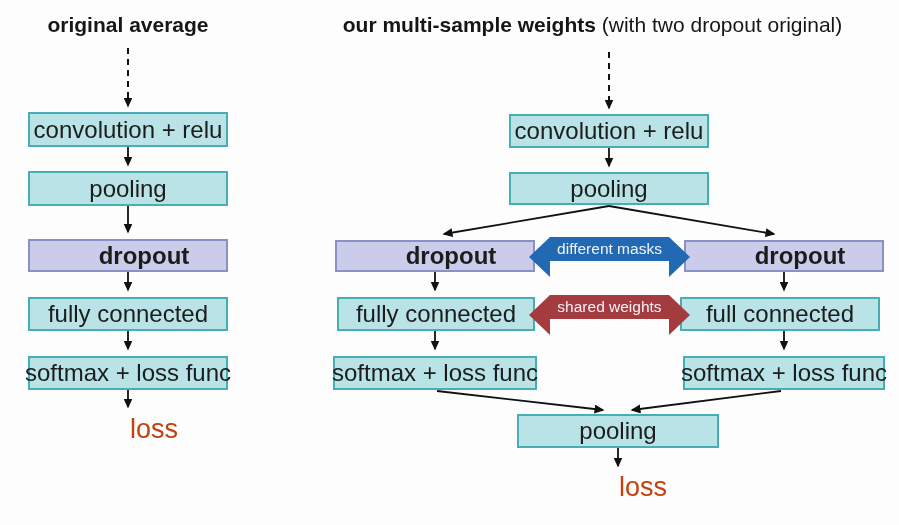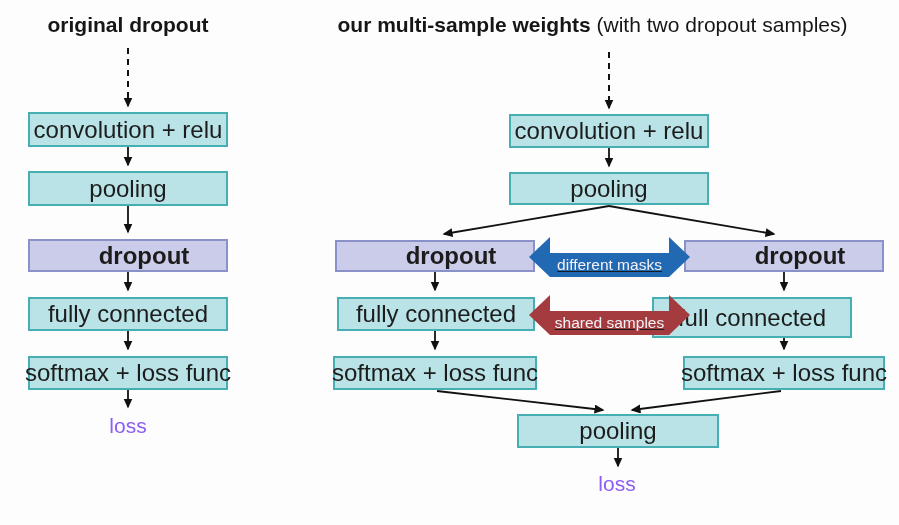--- a/index.html
+++ b/index.html
@@ -32,30 +32,29 @@
     border: 2px solid var(--teal_border, #47aeb3);
   }
   .node.purple {
     background: var(--purple_fill, #cbcce9);
     border-color: var(--purple_border, #8a90c8);
     font-weight: bold;
     padding-left: 32px;
   }
   .free-label {
     position: absolute;
-    font-size: 21px;
-    text-align: center;
+    font-size: 27px;
+    text-align: right;
     white-space: nowrap;
-    color: #8b5cf6;
+    color: #c2410c;
   }
   .dbl-arrow {
     position: absolute;
     display: flex;
-    align-items: flex-end;
-    text-decoration: underline;
+    align-items: flex-start;
   }
   .dbl-arrow .head-left, .dbl-arrow .head-right {
     width: 0; height: 0; flex: 0 0 auto;
   }
   .dbl-arrow .head-left {
     border-top: 20px solid transparent;
     border-bottom: 20px solid transparent;
     border-right: 21px solid var(--ac, #2269b3);
   }
   .dbl-arrow .head-right {
@@ -113,49 +112,49 @@
 
     <line x1="784" y1="272" x2="784" y2="290" stroke="#111" stroke-width="1.8" marker-end="url(#ah)"></line>
     <line x1="784" y1="331" x2="784" y2="349" stroke="#111" stroke-width="1.8" marker-end="url(#ah)"></line>
 
     <line x1="437" y1="391" x2="603" y2="410" stroke="#111" stroke-width="1.8" marker-end="url(#ah)"></line>
     <line x1="781" y1="391" x2="632" y2="410" stroke="#111" stroke-width="1.8" marker-end="url(#ah)"></line>
 
     <line x1="618" y1="448" x2="618" y2="466" stroke="#111" stroke-width="1.8" marker-end="url(#ah)"></line>
   </svg>
 
-  <div class="title" style="left:28px; top:13px; width:200px; font-weight:bold;">original dropout</div>
+  <div class="title" style="left:28px; top:13px; width:200px; font-weight:bold;">original average</div>
 
   <div class="node" style="left:28px; top:112px; width:200px; height:35px;">convolution + relu</div>
   <div class="node" style="left:28px; top:171px; width:200px; height:35px;">pooling</div>
   <div class="node purple" style="left:28px; top:239px; width:200px; height:33px;">dropout</div>
   <div class="node" style="left:28px; top:297px; width:200px; height:34px;">fully connected</div>
   <div class="node" style="left:28px; top:356px; width:200px; height:34px;">softmax + loss func</div>
   <div class="free-label" style="left:78px; top:414px; width:100px;">loss</div>
 
-  <div class="title" style="left:320px; top:13px; width:545px;"><b>our multi-sample weights</b><span> (with two dropout samples)</span></div>
+  <div class="title" style="left:320px; top:13px; width:545px;"><b>our multi-sample weights</b><span> (with two dropout original)</span></div>
 
   <div class="node" style="left:509px; top:114px; width:200px; height:34px;">convolution + relu</div>
   <div class="node" style="left:509px; top:172px; width:200px; height:33px;">pooling</div>
 
   <div class="node purple" style="left:335px; top:240px; width:200px; height:32px;">dropout</div>
   <div class="node" style="left:337px; top:297px; width:198px; height:34px;">fully connected</div>
   <div class="node" style="left:333px; top:356px; width:204px; height:34px;">softmax + loss func</div>
 
   <div class="node purple" style="left:684px; top:240px; width:200px; height:32px;">dropout</div>
-  <div class="node" style="left:652px; top:297px; width:200px; height:41px;">full connected</div>
+  <div class="node" style="left:680px; top:297px; width:200px; height:34px;">full connected</div>
   <div class="node" style="left:683px; top:356px; width:202px; height:34px;">softmax + loss func</div>
 
   <div class="dbl-arrow blue" style="left:529px; top:237px; width:161px; height:40px;">
     <span class="head-left"></span>
     <span class="body">different masks</span>
     <span class="head-right"></span>
   </div>
   <div class="dbl-arrow red" style="left:529px; top:295px; width:161px; height:40px;">
     <span class="head-left"></span>
-    <span class="body">shared samples</span>
+    <span class="body">shared weights</span>
     <span class="head-right"></span>
   </div>
 
   <div class="node" style="left:517px; top:414px; width:202px; height:34px;">pooling</div>
   <div class="free-label" style="left:567px; top:472px; width:100px;">loss</div>
 
 </div>
 
 </body></html>

